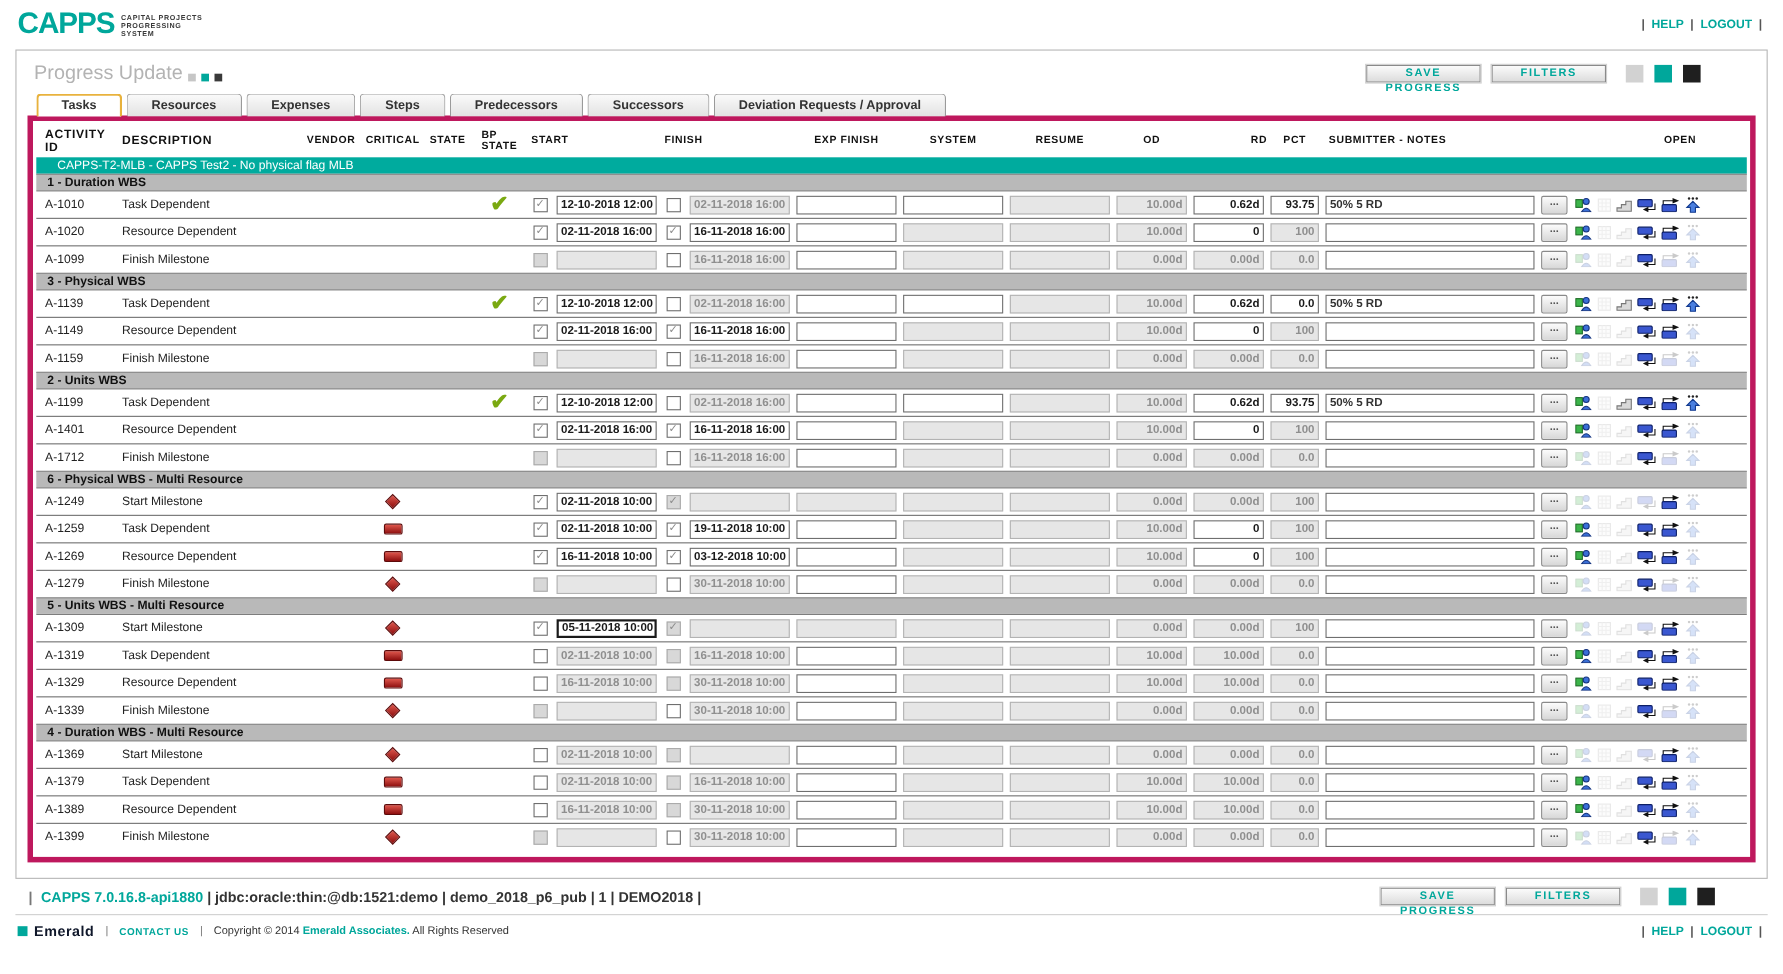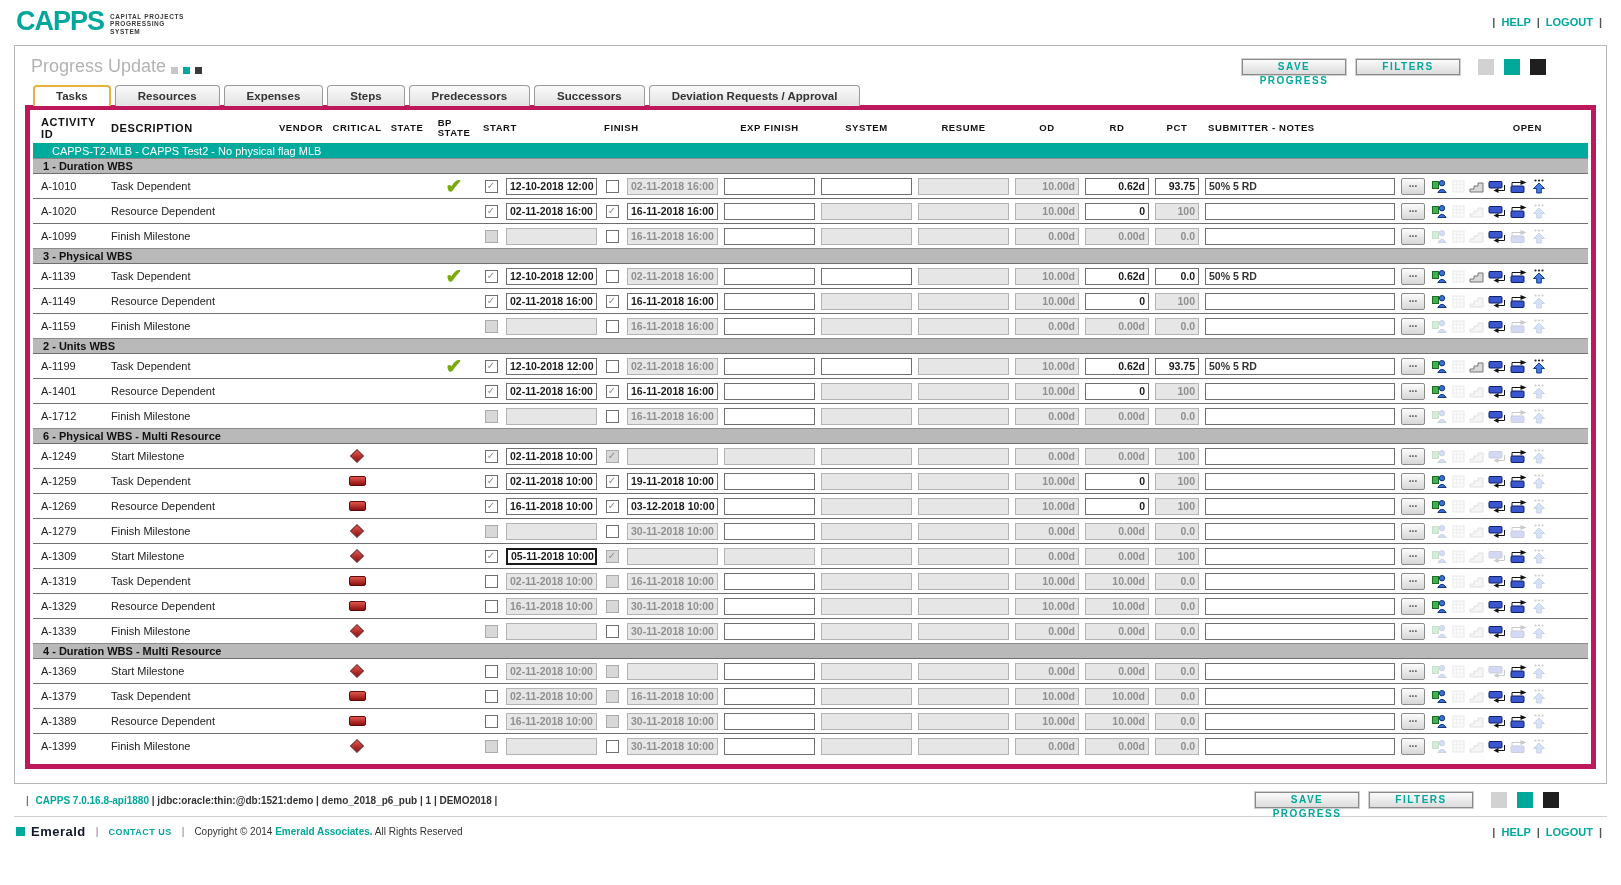--- a/index.html
+++ b/index.html
@@ -68,21 +68,21 @@
   .crit.diamond { width:10px; height:10px; background:linear-gradient(135deg,#e0574d,#8d0f0f); border:1px solid #5d0a0a; transform:rotate(45deg); display:inline-block;}
   .crit.bar { width:17px; height:10px; border-radius:2px; background:linear-gradient(#e0574d,#8d0f0f); border:1px solid #5d0a0a; display:inline-block;}
   .bpcheck { color:#7aa911; font-size:20px; font-weight:bold; line-height:18px; }
 
   .dots-button { width:24px; height:17px; background:linear-gradient(#fcfcfc,#d7d7d7); border:1px solid #8a8a8a; border-radius:2px; color:#555; font-weight:bold; font-size:10px; text-align:center; line-height:10px; cursor:pointer;}
   .oicon { display:inline-flex; cursor:pointer; }
   .oicon.faded { opacity:.22; cursor:default; }
 
   
   .footer-row1 { margin:8px 14px 0 14px; display:flex; justify-content:space-between; align-items:center; }
-  .app-info { font-size:10px; font-weight:bold; color:#333; padding-left:8px;}
+  .app-info { font-size:13px; font-weight:bold; color:#333; padding-left:8px;}
   .app-info .ver { color:#00a79b; }
   .footer-right { display:flex; align-items:center; gap:10px; margin-right:48px;}
   .footer-bar { margin:8px 14px 0 14px; border-top:1px solid #cfcfcf; padding:7px 2px 0 2px; display:flex; justify-content:space-between; align-items:center;}
   .brand-wrap { display:flex; align-items:center; gap:6px; font-size:10px; }
   .brand-sq { width:9px; height:9px; background:#00a79b; display:inline-block;}
   .brand { font-size:13px; font-weight:bold; color:#0f172a; letter-spacing:.5px;}
   .contact { color:#00a79b; font-size:9px; font-weight:bold; letter-spacing:.5px; cursor:pointer;}
   .copy { font-size:10px; color:#333; }
   .copy .company { color:#00a79b; font-weight:bold; cursor:pointer;}
   .fsep { color:#777; margin:0 4px; }
@@ -143,21 +143,21 @@
       <div class="c-crit hcell">CRITICAL</div>
       <div class="c-state hcell">STATE</div>
       <div class="c-bp hcell">BP
 STATE</div>
       <div class="hcell" style="width:121px;padding-left:4px;">START</div>
       <div class="hcell" style="width:121px;padding-left:4px;">FINISH</div>
       <div class="hcell" style="width:97px;text-align:center;">EXP FINISH</div>
       <div class="hcell" style="width:97px;text-align:center;">SYSTEM</div>
       <div class="hcell" style="width:97px;text-align:center;">RESUME</div>
       <div class="hcell" style="width:70px;text-align:center;">OD</div>
-      <div class="hcell" style="width:70px;text-align:center;">RD</div>
+      <div class="hcell" style="width:70px;text-align:right;">RD</div>
       <div class="hcell" style="width:50px;text-align:center;">PCT</div>
       <div class="hcell" style="width:196px;padding-left:6px;">SUBMITTER - NOTES</div>
       <div class="hcell" style="flex:1;text-align:right;padding-right:46px;">OPEN</div>
     </div>
 
     <div class="prow">CAPPS-T2-MLB - CAPPS Test2 - No physical flag MLB</div>
 
     <div id="tbody">
   <div class="grow">
     <span>1 - Duration WBS</span>
@@ -1343,20 +1343,23 @@
               <svg width="14" height="15" viewBox="0 0 14 15">
                 <circle cx="3.5" cy="1.5" r="1.1" fill="#222"></circle>
                 <circle cx="7" cy="1.5" r="1.1" fill="#222"></circle>
                 <circle cx="10.5" cy="1.5" r="1.1" fill="#222"></circle>
                 <path d="M7 4 l5.5 5.5 h-3.2 v4.5 h-4.6 v-4.5 h-3.2 z" fill="#4a7fe0" stroke="#123a8f"></path>
               </svg>
             </span>
     </div>
   </div>
 
+  <div class="grow">
+    <span>5 - Units WBS - Multi Resource</span>
+  </div>
 
   <div class="trow">
     <div class="c-id">A-1309</div>
     <div class="c-desc">Start Milestone</div>
     <div class="c-vendor"></div>
     <div class="c-crit">
             <span class="crit diamond"></span>
           </div>
     <div class="c-state"></div>
     <div class="c-bp"></div>

